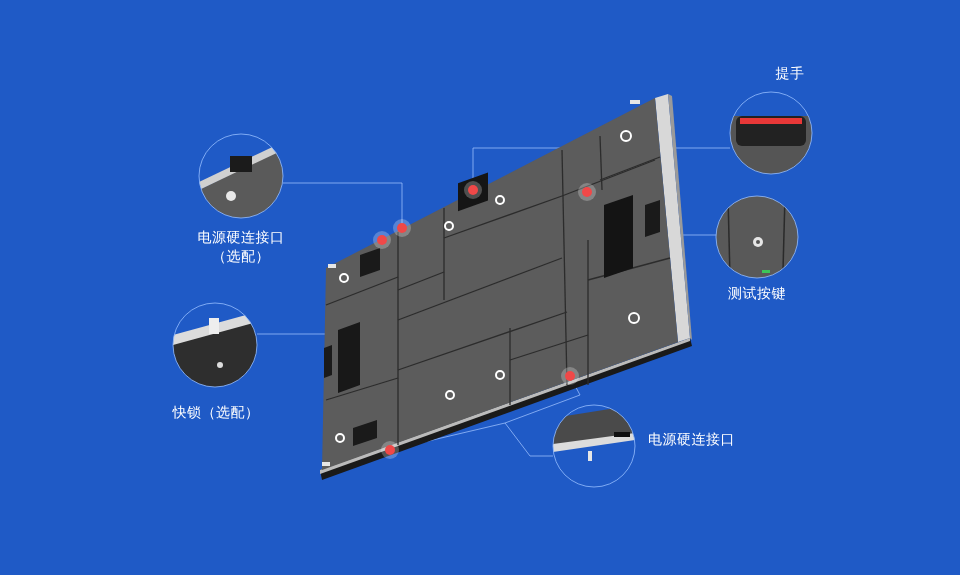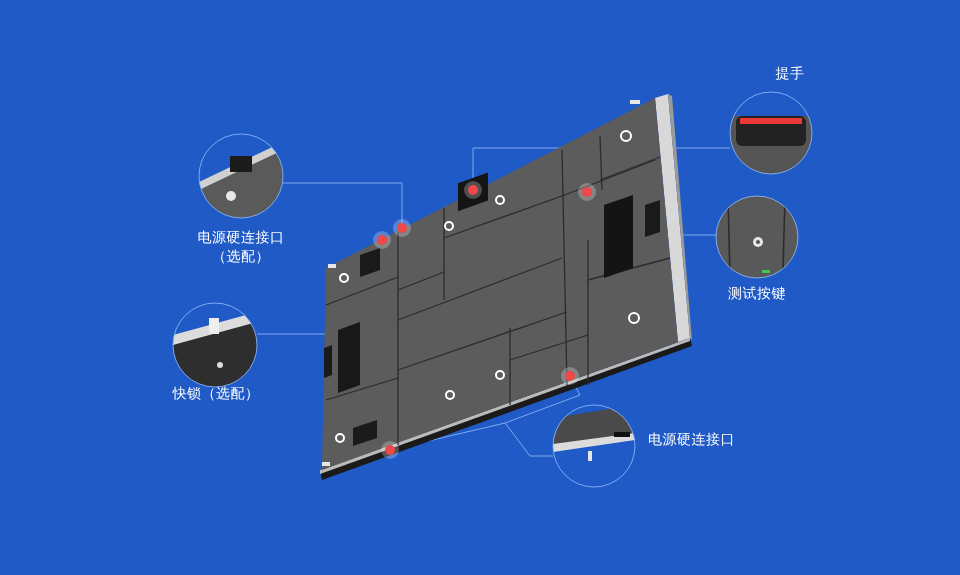--- a/index.html
+++ b/index.html
@@ -176,21 +176,21 @@
       <rect x="588" y="451" width="4" height="10" fill="#e6e6e6"></rect>
     </g>
     <circle cx="594" cy="446" r="41" fill="none" stroke="rgba(150,190,255,0.8)" stroke-width="1"></circle>
   </svg>
 
   <div class="label" style="left:188px; top:228px; width:106px;">
     <div>电源硬连接口</div>
     <div>（选配）</div>
   </div>
 
-  <div class="label" style="left:168px; top:384px; width:96px;">
+  <div class="label" style="left:168px; top:404px; width:96px;font-family:Liberation Mono, monospace;">
     <div>快锁（选配）</div>
   </div>
 
   <div class="label" style="left:760px; top:64px; width:60px;">
     <div>提手</div>
   </div>
 
   <div class="label" style="left:715px; top:284px; width:84px;">
     <div>测试按键</div>
   </div>

